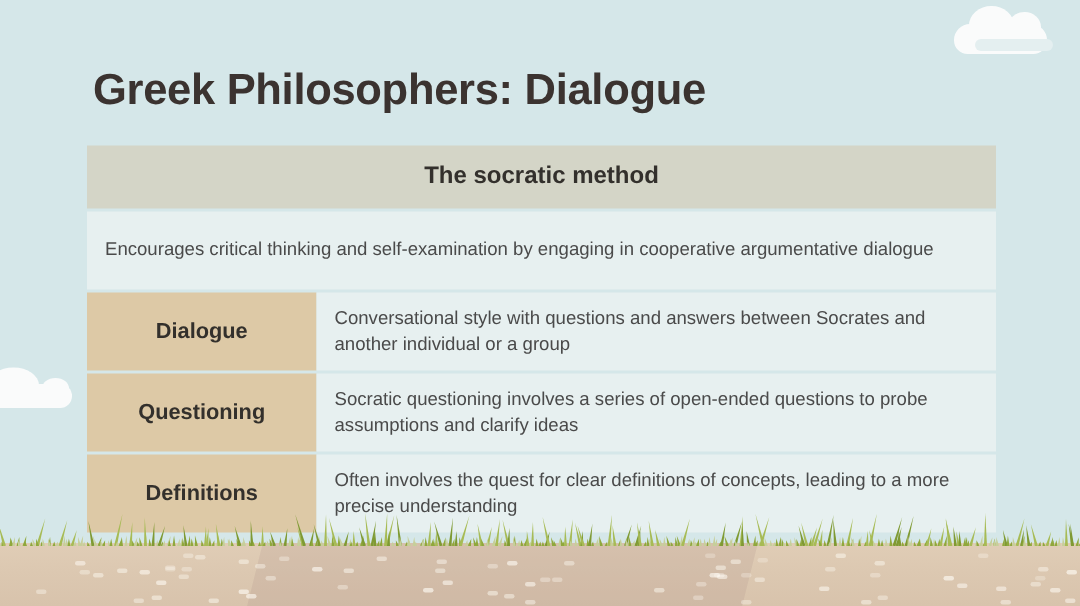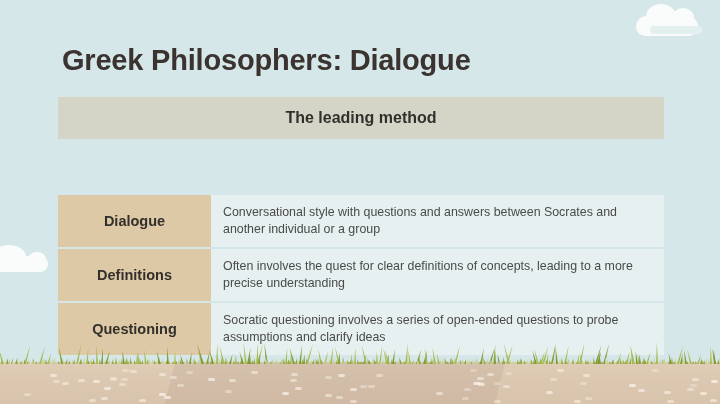--- a/index.html
+++ b/index.html
@@ -123,38 +123,39 @@
 
 <div class="slide">
 
   <div class="cloud cloud-tr"></div>
   <div class="cloud-tr-shadow"></div>
   <div class="cloud cloud-l"></div>
 
   <div class="title">Greek Philosophers: Dialogue</div>
 
   <div class="table">
-    <div class="thead">The leading method</div>
+    <div class="thead">The socratic method</div>
 
     <div class="trow">
+      <div class="tdesc">Encourages critical thinking and self-examination by engaging in cooperative argumentative dialogue</div>
     </div>
 
     <div class="trow">
       <div class="tlabel">Dialogue</div>
       <div class="tdesc">Conversational style with questions and answers between Socrates and another individual or a group</div>
     </div>
 
     <div class="trow">
+      <div class="tlabel">Questioning</div>
+      <div class="tdesc">Socratic questioning involves a series of open-ended questions to probe assumptions and clarify ideas</div>
+    </div>
+
+    <div class="trow">
       <div class="tlabel">Definitions</div>
       <div class="tdesc">Often involves the quest for clear definitions of concepts, leading to a more precise understanding</div>
-    </div>
-
-    <div class="trow">
-      <div class="tlabel">Questioning</div>
-      <div class="tdesc">Socratic questioning involves a series of open-ended questions to probe assumptions and clarify ideas</div>
     </div>
   </div>
 
   <div class="ground">
     <div class="ground-shadow"></div>
   <div class="ground-dot" style="left: 349.581px; top: 37.7566px; opacity: 0.59;"></div>
       <div class="ground-dot" style="left: 550.351px; top: 15.8446px; opacity: 0.48;"></div>
       <div class="ground-dot" style="left: 573.931px; top: 37.6499px; opacity: 0.62;"></div>
       <div class="ground-dot" style="left: 699.651px; top: 29.7838px; opacity: 0.76;"></div>
       <div class="ground-dot" style="left: 461.875px; top: 34.8967px; opacity: 0.44;"></div>

